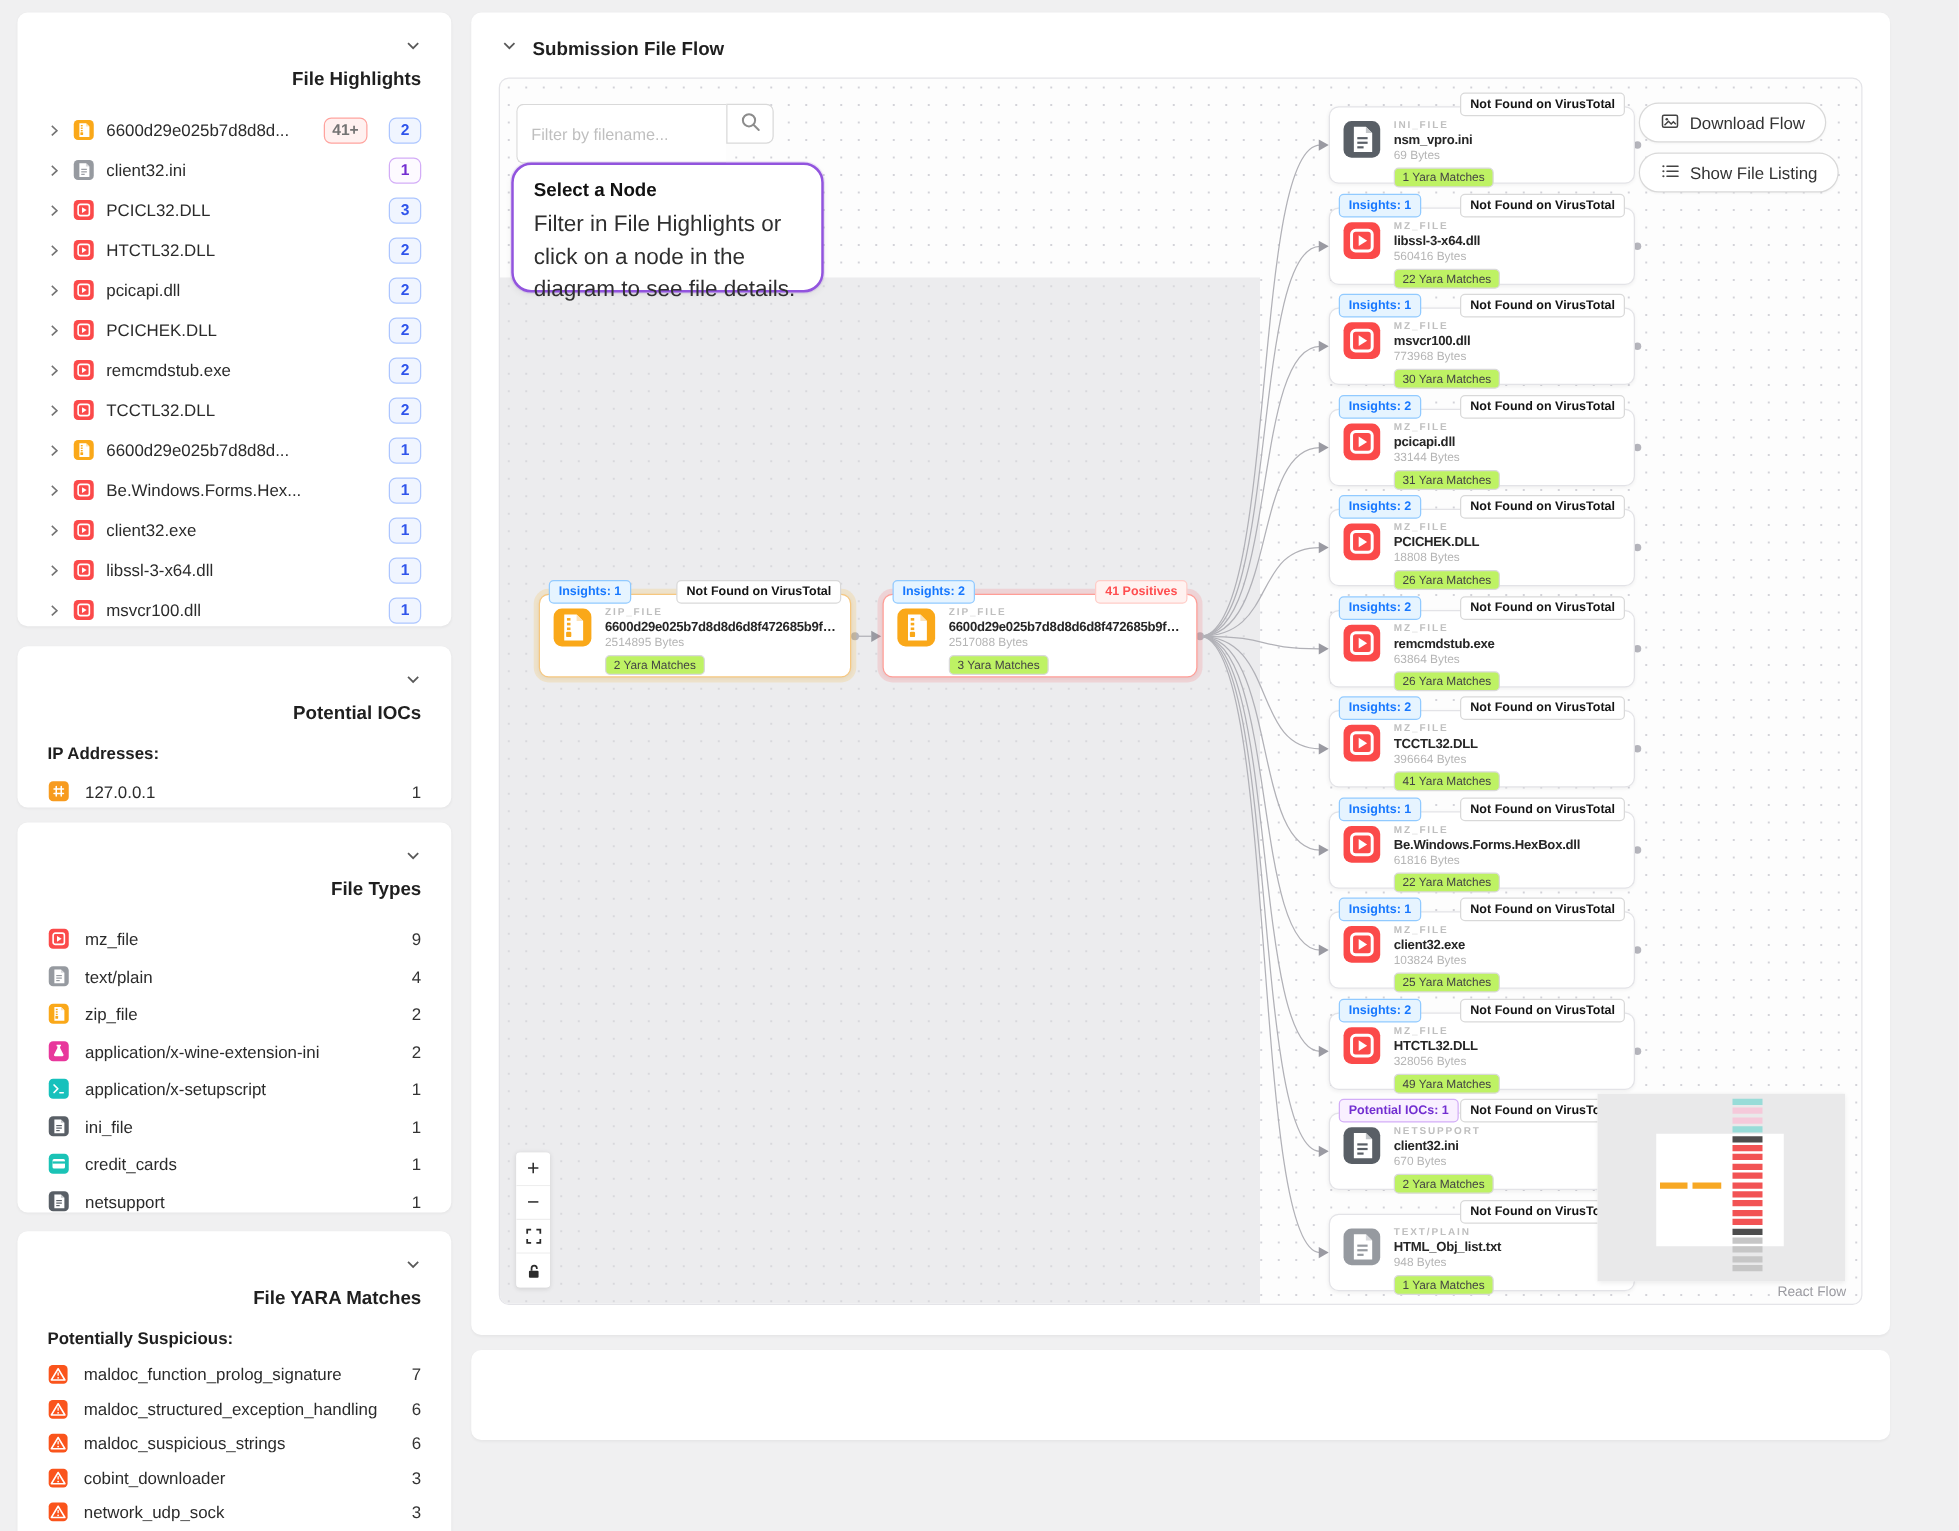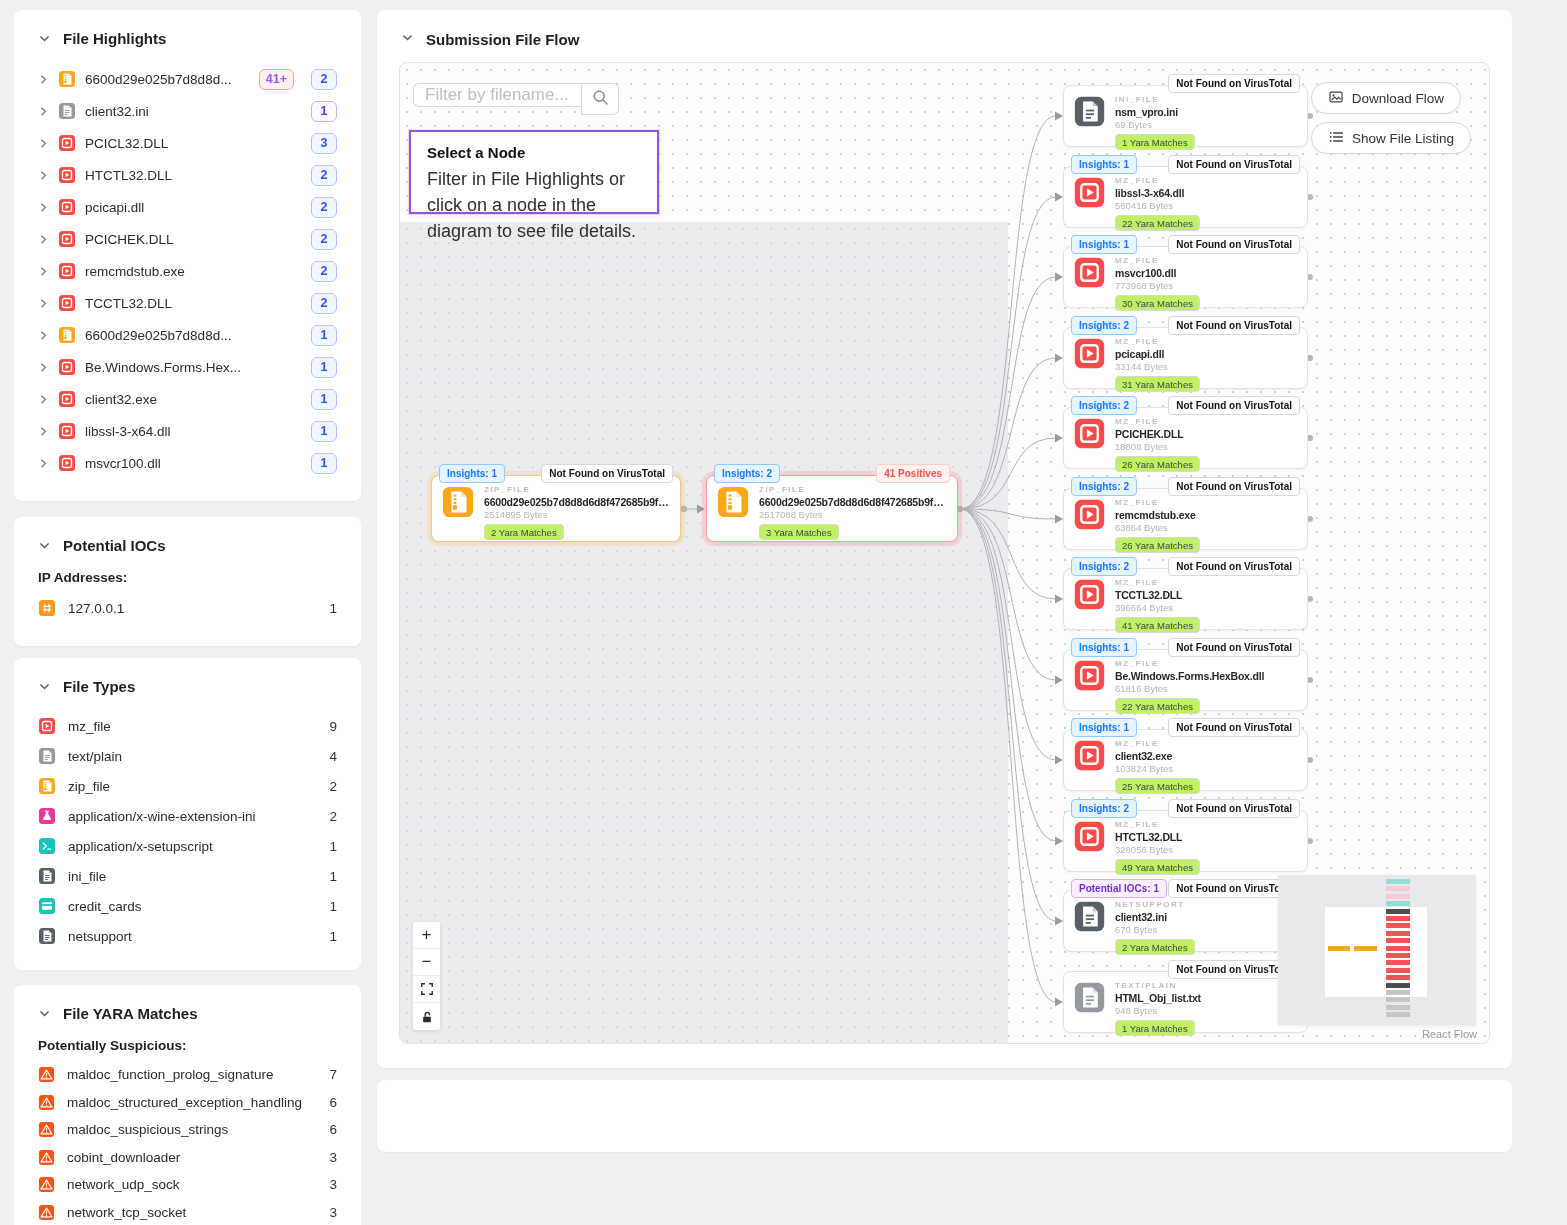--- a/index.html
+++ b/index.html
@@ -12,33 +12,33 @@
     color:#262626;
   }
   .card {
     background:#fff;
     border-radius:8px;
     box-shadow:0 1px 2px rgba(0,0,0,.04);
   }
   
   .sidebar { position:absolute; left:14px; top:10px; width:347px; }
   .side-card { padding:20px 24px 14px 24px; margin-bottom:16px; overflow:hidden; }
-  .sec-head { display:flex; align-items:center; gap:12px; cursor:pointer; }
+  .sec-head { display:flex; align-items:flex-end; gap:12px; cursor:pointer;flex-direction:column; }
   .sec-head .chev { display:flex; color:#595959; }
   .sec-title { font-size:15px; font-weight:700; color:#1f1f1f; }
   .fh-list { margin-top:16px; }
   .fh-row { display:flex; align-items:center; gap:9px; height:32px; cursor:pointer; }
   .row-chev { color:#737373; display:flex; flex:none; }
   .row-name { flex:1; font-size:13.5px; color:#2b2b2b; white-space:nowrap; overflow:hidden; }
   .badge {
     min-width:26px; height:21px; padding:0 6px; border-radius:6px;
     display:inline-flex; align-items:center; justify-content:center;
     font-size:12.5px; font-weight:600; margin-left:8px;
   }
-  .b-danger { color:#8b5cf6; background:#fff1f0; border:1px solid #ffa39e; }
+  .b-danger { color:#737373; background:#fff1f0; border:1px solid #ffa39e; }
   .b-info   { color:#2f54eb; background:#f0f5ff; border:1px solid #adc6ff; }
   .b-ioc    { color:#722ed1; background:#fdfaff; border:1px solid #d3adf7; }
   .group-label { font-size:13.5px; font-weight:700; color:#1f1f1f; margin:16px 0 8px 0; }
   .side-row { display:flex; align-items:center; gap:11px; height:30px; }
   .side-row .cnt { font-size:13.5px; color:#333; }
   .side-row .row-name { padding-left:1px; }
   .yara-row { height:27.5px; }
   .ficon { flex:none; display:flex; }
   
   .main { position:absolute; left:377px; top:10px; width:1135px; }
@@ -53,32 +53,32 @@
     overflow:hidden;
   }
   .gray-region {
     position:absolute; left:0; top:159px; width:608px; bottom:0;
     background-color:#ececee;
     background-image:radial-gradient(#d8d8dc 1px, transparent 1px);
     background-size:14px 14px;
   }
   .filter-wrap { position:absolute; left:13px; top:20px; display:flex; z-index:6; }
   .filter-input {
-    width:168px; height:24px; border:1px solid #d9d9d9; border-right:none;
-    border-radius:6px 0 0 6px; padding:0 11px; font-size:17px; color:#333;
+    width:168px; height:48px; border:1px solid #d9d9d9; border-right:none;
+    border-radius:6px 0 0 6px; padding:0 11px; font-size:13px; color:#333;
     outline:none; background:#fff; font-family:"Liberation Sans",sans-serif;
   }
   .filter-input::placeholder { color:#bfbfbf; }
   .filter-btn {
     width:38px; height:32px; border:1px solid #d9d9d9; border-radius:0 6px 6px 0;
     background:#fff; display:flex; align-items:center; justify-content:center; cursor:pointer;
   }
   .select-card {
-    position:absolute; left:9px; top:67px; width:250px; height:84px; z-index:6;
-    background:#fff; border:2px solid #9254de; border-radius:0;
+    position:absolute; left:9px; top:67px; width:250px; height:104px; z-index:6;
+    background:#fff; border:2px solid #9254de; border-radius:16px;
     box-shadow:0 0 0 1px rgba(146,84,222,.15), 0 2px 6px rgba(0,0,0,.06);
     padding:12px 16px;
   }
   .select-card h3 { font-size:15px; font-weight:700; color:#111; margin-bottom:5px; }
   .select-card p { font-size:18px; color:#2f2f2f; line-height:1.45; }
   .pill-btn {
     position:absolute; z-index:7; height:32px; background:#fff;
     border:1px solid #d9d9d9; border-radius:16px; display:flex; align-items:center;
     gap:8px; padding:0 16px; font-size:13.5px; color:#333; cursor:pointer;
     box-shadow:0 1px 2px rgba(0,0,0,.04); white-space:nowrap;

